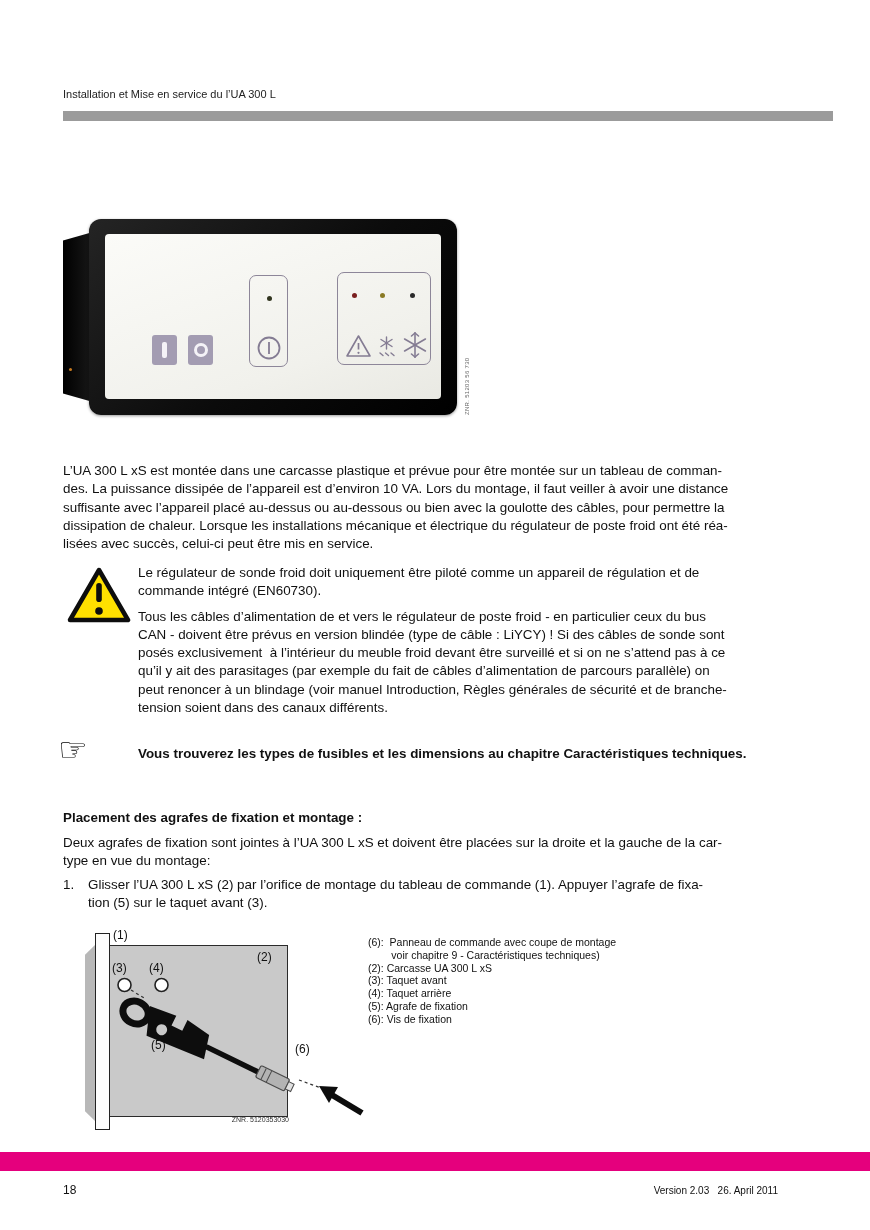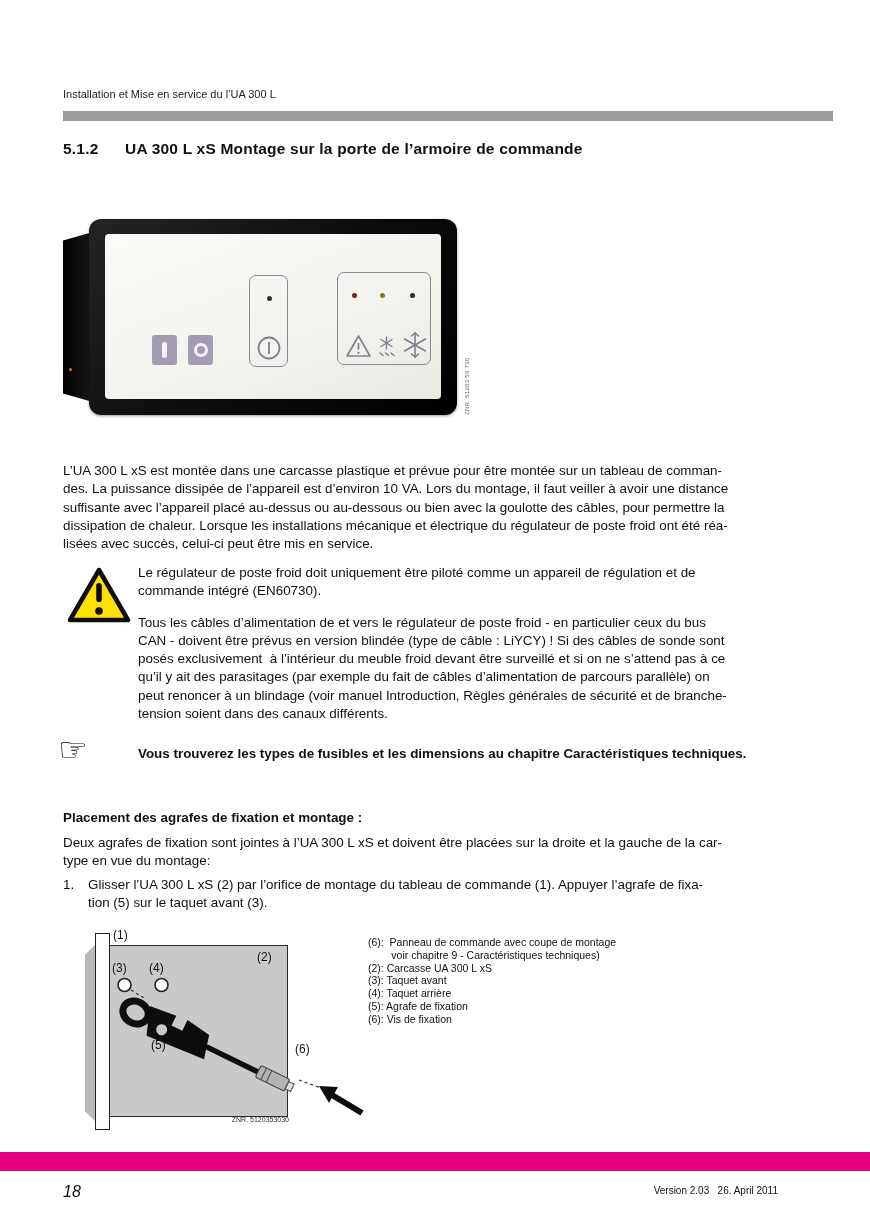--- a/index.html
+++ b/index.html
@@ -44,21 +44,21 @@
   .znr-photo { position:absolute; left:401px; top:135px; height:65px;
     writing-mode:vertical-rl; transform:rotate(180deg); font-size:6px; color:#666; letter-spacing:.3px; }
 
   
   .bodytext { font-size:13.4px; line-height:18.3px; color:#101010; }
   .intro { left:63px; top:462px; }
 
   
   .warn-icon { left:67px; top:566px; }
   .warn-text { left:138px; top:564px; width:680px; }
-  .warn-p2 { margin-top:13px; }
+  .warn-p2 { margin-top:7px; }
 
   
   .hand-icon { left:58px; top:733px; font-family:"DejaVu Sans", sans-serif; font-size:33px; line-height:33px; color:#000; }
   .note-text { left:138px; top:746px; font-size:13.4px;font-weight:bold; }
 
   
   .placement-head { left:63px; top:810px; font-size:13.4px; font-weight:bold; }
   .placement-para { left:63px; top:834px; }
   .list-item { left:63px; top:876px; }
   .list-num { position:absolute; left:0; top:0; }
@@ -71,34 +71,31 @@
   .fig-box { position:absolute; left:30px; top:15px; width:183px; height:172px; background:#c9c9c9; border:1.5px solid #2b2b2b; z-index:2; }
   .fig-strip { position:absolute; left:20px; top:3px; width:15px; height:197px; background:#fdfdfd; border:1px solid #222; z-index:3; }
   .fig-label { position:absolute; font-size:12px; color:#111; z-index:6; }
   .fig-svg { position:absolute; left:0; top:0; z-index:5; }
   .fig-znr { position:absolute; left:148px; top:186px; width:66px; font-size:7px; color:#333; text-align:right; z-index:6; }
 
   .legend { left:368px; top:936px; font-size:10.5px; line-height:12.8px; color:#111; }
 
   
   .footer-bar { left:0; top:1152px; width:870px; height:19px; background:#e5007d; }
-  .page-num { left:63px; top:1183px; font-size:16px;font-style:italic; }
+  .page-num { left:63px; top:1183px; font-size:12px; }
   .version { right:92px; top:1185px; font-size:10px; }
 </style>
 </head>
 <body>
 
 <div class="page">
 
   <div class="abs doc-header">Installation et Mise en service du l’UA 300 L</div>
   <div class="abs header-rule"></div>
 
-  <div class="abs section-head">
-    <span class="section-num">5.1.2</span><span>UA 300 L xS Montage sur la porte de l’armoire de commande</span>
-  </div>
 
   <div class="abs photo">
     <div class="photo-side">
       <div class="photo-side-dot"></div>
     </div>
     <div class="photo-bezel"></div>
     <div class="photo-face"></div>
     <div class="btn-io btn-on">
         <span class="glyph"></span>
       </div>
@@ -154,21 +151,21 @@
       <div class="line">lisées avec succès, celui-ci peut être mis en service.</div>
     </div>
 
   <svg class="abs warn-icon" width="64" height="60" viewBox="0 0 64 60">
     <path d="M32 4 L61 54 L3 54 Z" fill="#ffe000" stroke="#0d0d0d" stroke-width="4.5" stroke-linejoin="round"></path>
     <rect x="29.2" y="17" width="5.6" height="19" rx="2.8" fill="#0d0d0d"></rect>
     <circle cx="32" cy="45" r="3.8" fill="#0d0d0d"></circle>
   </svg>
   <div class="abs bodytext warn-text">
     <div>
-        <div class="line">Le régulateur de poste froid doit uniquement être piloté comme un appareil de régulation et de</div>
+        <div class="line">Le régulateur de sonde froid doit uniquement être piloté comme un appareil de régulation et de</div>
         <div class="line">commande intégré (EN60730).</div>
       </div>
     <div class="warn-p2">
         <div class="line">Tous les câbles d’alimentation de et vers le régulateur de poste froid - en particulier ceux du bus</div>
         <div class="line">CAN - doivent être prévus en version blindée (type de câble : LiYCY) ! Si des câbles de sonde sont</div>
         <div class="line">posés exclusivement  à l’intérieur du meuble froid devant être surveillé et si on ne s’attend pas à ce</div>
         <div class="line">qu’il y ait des parasitages (par exemple du fait de câbles d’alimentation de parcours parallèle) on</div>
         <div class="line">peut renoncer à un blindage (voir manuel Introduction, Règles générales de sécurité et de branche-</div>
         <div class="line">tension soient dans des canaux différents.</div>
       </div>

